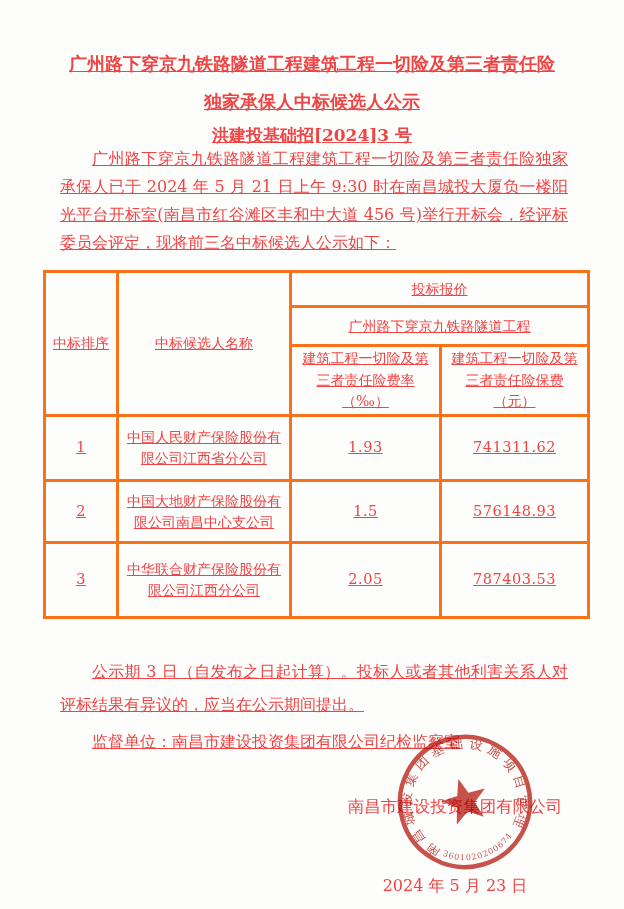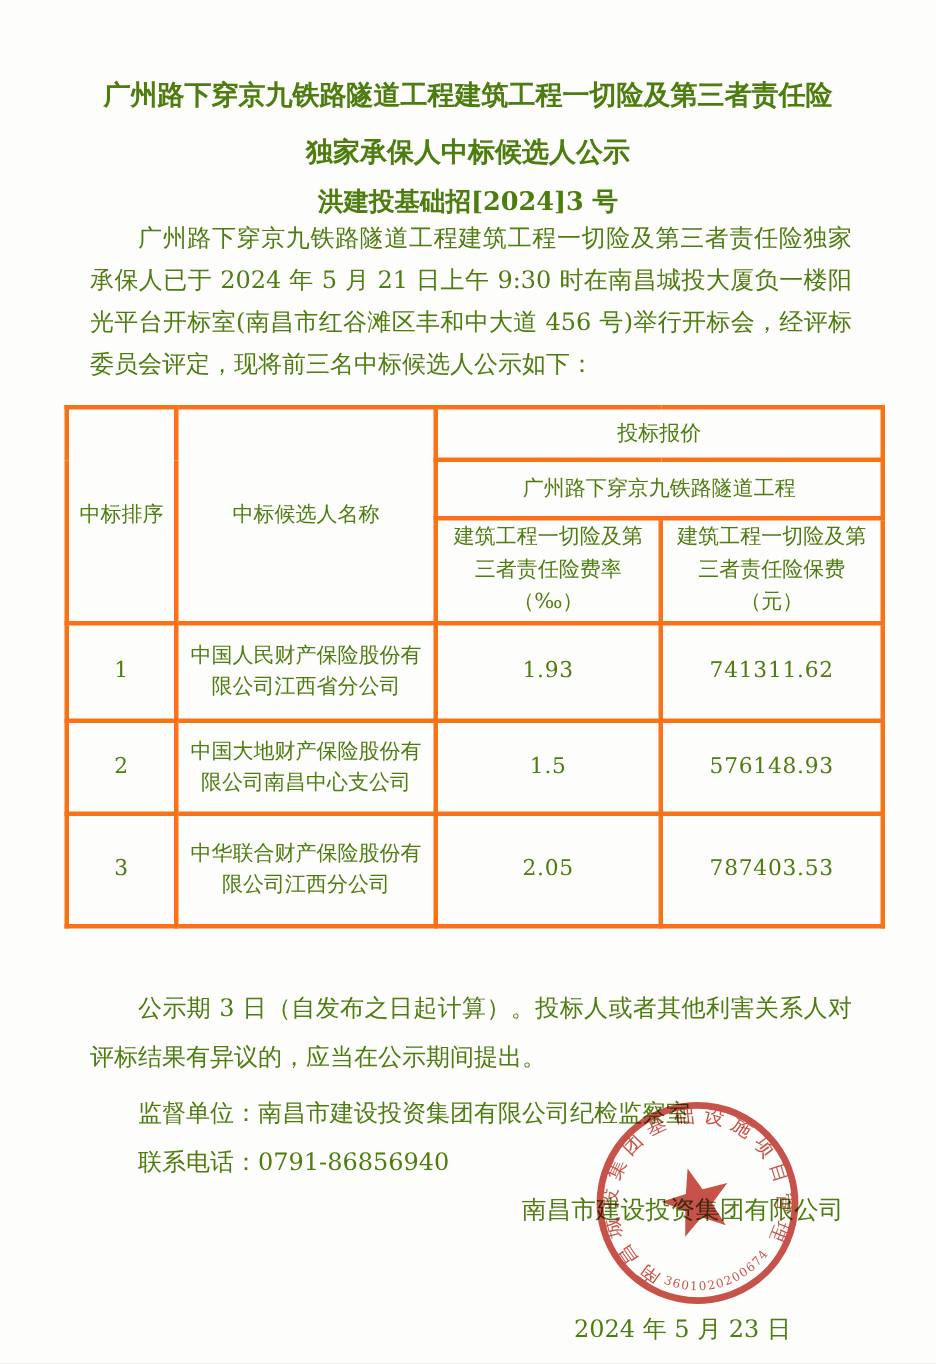--- a/index.html
+++ b/index.html
@@ -2,23 +2,24 @@
 <html><head>
 <meta charset="utf-8">
 <style>
   html,body { margin:0; padding:0; background:#e8e8e8; }
   .page {
     position: relative;
     width: 624px;
     height: 909px;
     margin: 0 auto;
     background: #fdfdfc;
-    color: #4d7c0f;
+    color: #ef4444;
     font-family: "DejaVu Serif", "Liberation Serif", serif;
     overflow: hidden;
+    text-decoration: underline;
   }
   .title-line {
     margin: 0 30px;
     text-align: center;
     font-size: 18px;
     line-height: 19px;
     font-weight: bold;
   }
   .title-line.first { padding-top: 54px; }
   .title-line.second { margin-top: 19px; }
@@ -143,21 +144,20 @@
         <td class="num-cell">3</td>
         <td>中华联合财产保险股份有限公司江西分公司</td>
         <td class="num-cell">2.05</td>
         <td class="num-cell">787403.53</td>
       </tr>
     </tbody>
   </table>
 
   <p class="para notice">公示期 3 日（自发布之日起计算）。投标人或者其他利害关系人对评标结果有异议的，应当在公示期间提出。</p>
   <div class="info-line supervisor">监督单位：南昌市建设投资集团有限公司纪检监察室</div>
-  <div class="info-line phone">联系电话：0791-86856940</div>
 
   <div class="sign-name">南昌市建设投资集团有限公司</div>
   <div class="sign-date">2024 年 5 月 23 日</div>
 
   <svg class="seal" viewBox="-75 -75 150 150" xmlns="http://www.w3.org/2000/svg">
     <g transform="rotate(-16)" fill="#c23a32" stroke="none">
       <circle cx="0" cy="0" r="65" fill="none" stroke="#c23a32" stroke-width="4.5"></circle>
       <path id="sealRingPath" d="M -31 44 A 54 54 0 1 1 31 44" fill="none"></path>
       <path id="sealNumPath" d="M -38 44 A 58 58 0 0 0 38 44" fill="none"></path>
       <polygon points="0,-24 5.8,-7.9 22.8,-7.4 9.3,3 14.1,19.4 0,9.8 -14.1,19.4 -9.3,3 -22.8,-7.4 -5.8,-7.9"></polygon>

